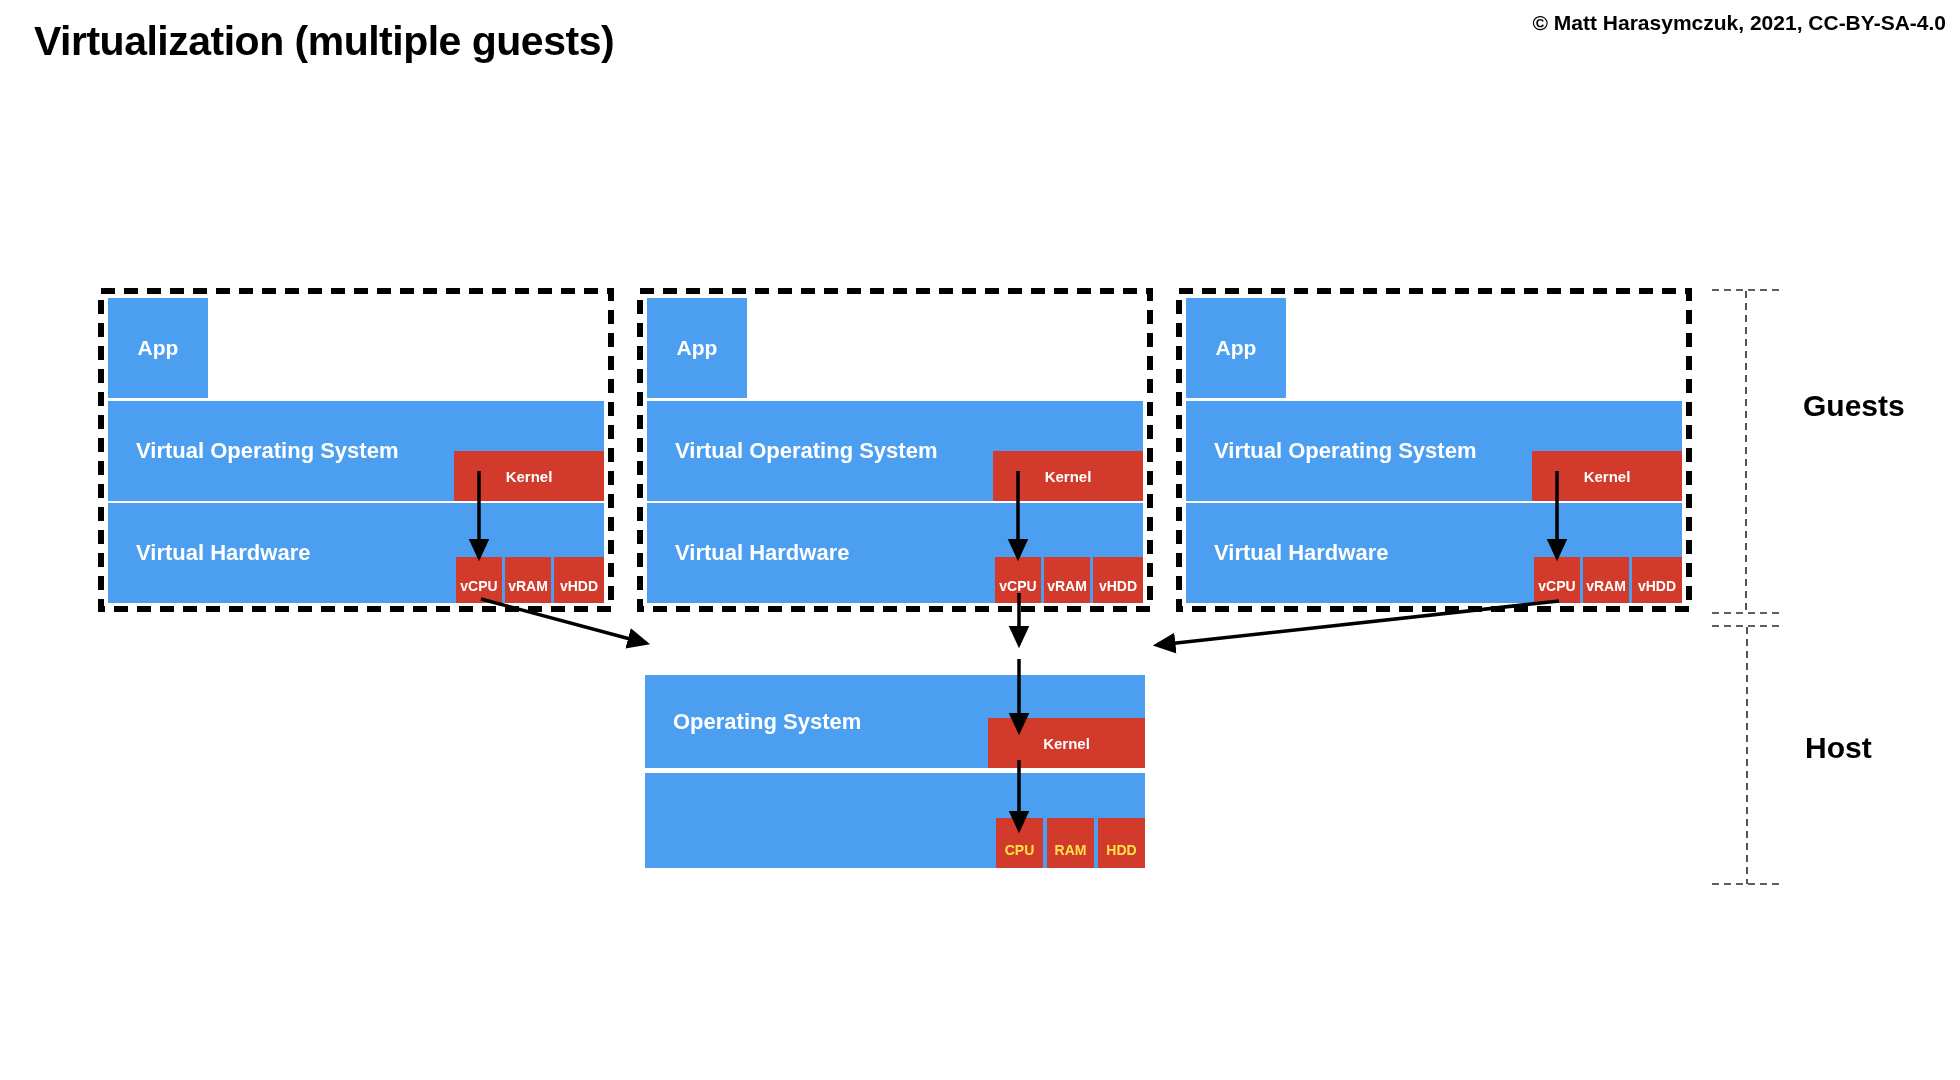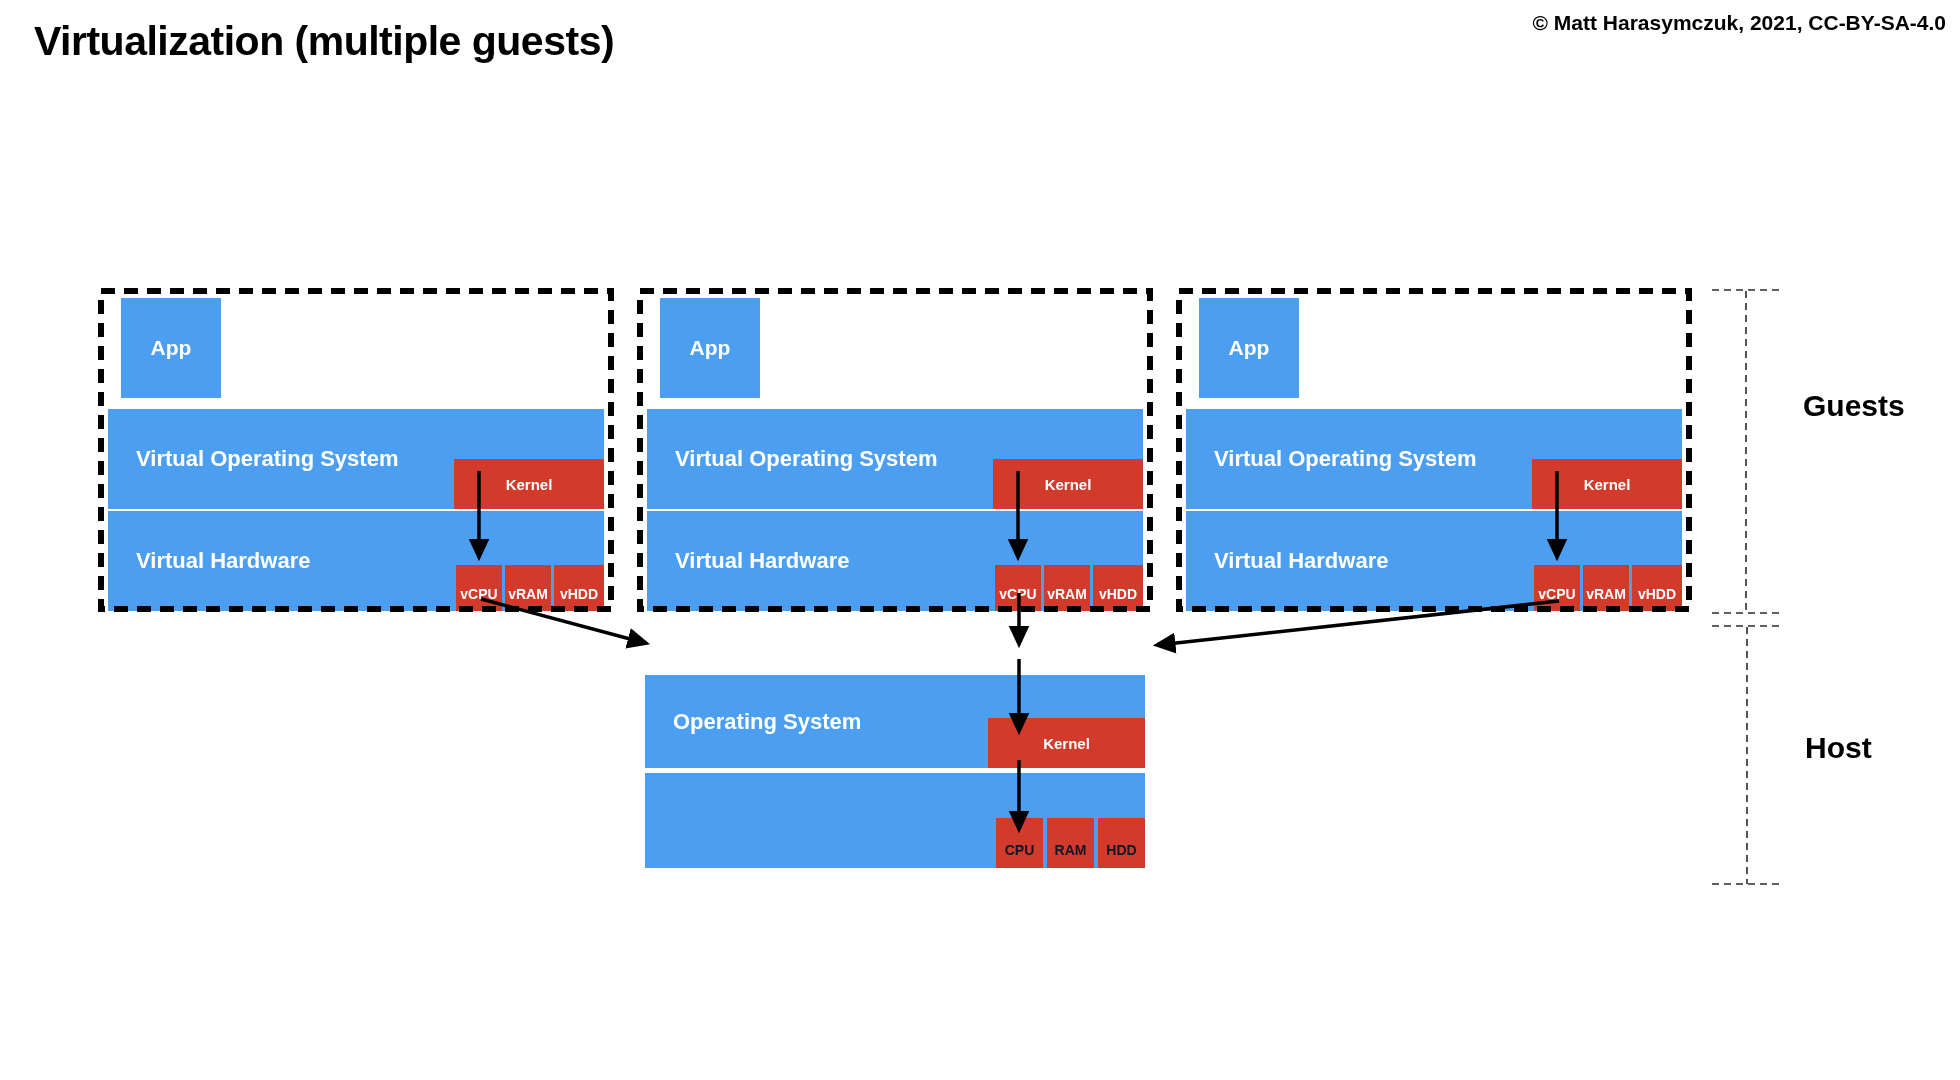--- a/index.html
+++ b/index.html
@@ -9,38 +9,38 @@
     --blue:#4C9FF0;--red:#D23A2B;--ink:#000000;
   }
   .abs{position:absolute;}
   
   #title{left:34px;top:18px;font-size:41px;font-weight:700;color:var(--ink);letter-spacing:-0.5px;}
   #copyright{right:14px;top:11px;font-size:21px;font-weight:700;color:var(--ink);margin-left:28px;}
   
   .guest{top:288px;width:516px;height:324px;}
   .g1{left:98px;} .g2{left:637px;} .g3{left:1176px;}
   .block{position:absolute;background:var(--blue);color:#fff;font-weight:700;}
-  .app{left:10px;top:10px;width:100px;height:100px;display:flex;align-items:center;justify-content:center;font-size:21px;margin-left:13px;}
-  .bar{left:10px;width:496px;height:100px;margin-top:8px;}
+  .app{left:10px;top:10px;width:100px;height:100px;display:flex;align-items:center;justify-content:center;font-size:21px;}
+  .bar{left:10px;width:496px;height:100px;}
   .vos{top:113px;} .vhw{top:215px;}
   .bar-label{position:absolute;left:28px;top:0;height:100%;display:flex;align-items:center;font-size:22px;}
   .kernel{position:absolute;background:var(--red);left:346px;top:50px;width:150px;height:50px;
           display:flex;align-items:center;justify-content:center;font-size:15px;color:#fff;font-weight:700;}
   .chip{position:absolute;background:var(--red);top:54px;height:46px;color:#fff;font-weight:700;font-size:14px;
         display:flex;align-items:flex-end;justify-content:center;padding-bottom:9px;box-sizing:border-box;}
   .chip.c1{left:348px;width:46px;} .chip.c2{left:397px;width:46px;} .chip.c3{left:446px;width:50px;}
   
   .hostbar{left:645px;width:500px;background:var(--blue);color:#fff;font-weight:700;}
   #hypervisor{top:622px;height:48px;}
   #host-os{top:675px;height:93px;}
   #host-hw{top:773px;height:95px;}
   .hostbar .bar-label{font-size:22px;}
   #host-kernel{position:absolute;left:343px;top:43px;width:157px;height:50px;background:var(--red);
           display:flex;align-items:center;justify-content:center;font-size:15px;}
-  .hchip{position:absolute;background:var(--red);top:45px;height:50px;color:#0f172a;font-weight:700;font-size:14px;
+  .hchip{position:absolute;background:var(--red);top:45px;height:50px;color:#fde047;font-weight:700;font-size:14px;
         display:flex;align-items:flex-end;justify-content:center;padding-bottom:10px;box-sizing:border-box;}
   .hchip.c1{left:351px;width:47px;} .hchip.c2{left:402px;width:47px;} .hchip.c3{left:453px;width:47px;align-items:flex-end;}
   
   .bracket-label{font-size:30px;font-weight:700;color:var(--ink);}
   #guests-label{left:1803px;top:389px;}
   #host-label{left:1805px;top:731px;}
   
   #overlay{left:0;top:0;width:1960px;height:1080px;pointer-events:none;}
   .guest-border{fill:none;stroke:#000;stroke-width:6;stroke-dasharray:14 9;}
   .arrow{stroke:#000;stroke-width:3.5;fill:none;}

